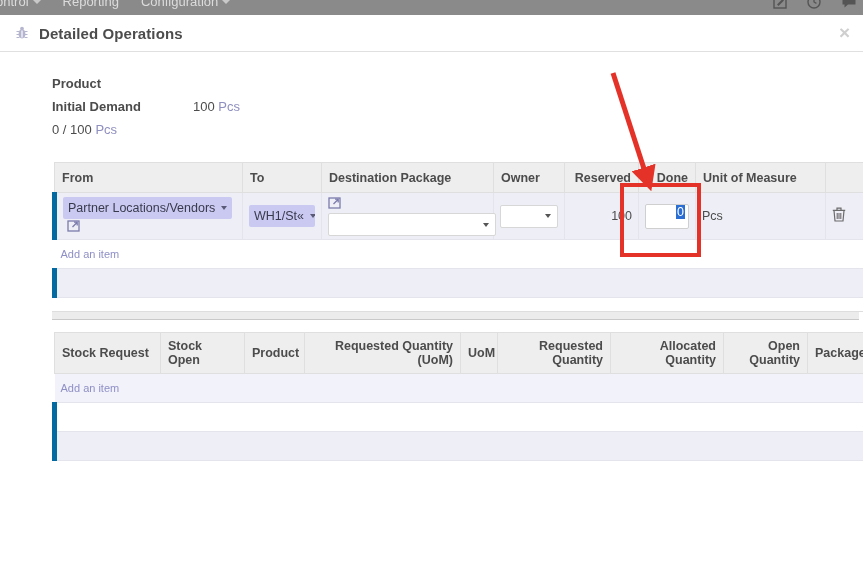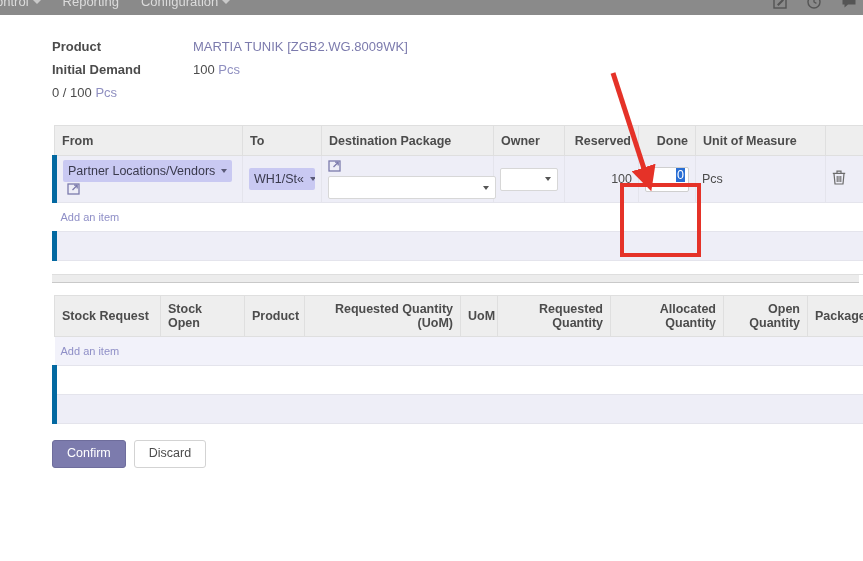--- a/index.html
+++ b/index.html
@@ -218,29 +218,38 @@
     <span>
       <svg width="16" height="14" viewBox="0 0 16 14">
           <path d="M1.5 1.5 h13 v8 h-7.5 l-3.5 3 v-3 h-2 z" fill="#555"></path>
         </svg>
     </span>
   </div>
 </div>
 
 <div class="modal">
 
+  <div class="modal-header">
+    <span class="bug-icon">
+      <svg width="16" height="16" viewBox="0 0 16 16">
+        <ellipse cx="8" cy="9" rx="3.4" ry="4.4" fill="#a9a9c8"></ellipse>
+        <circle cx="8" cy="3.6" r="1.9" fill="#a9a9c8"></circle>
+        <rect x="7.3" y="5.5" width="1.4" height="7" fill="#f0f0f5"></rect>
+        <path d="M2.5 6.5 h3 M2.5 9.5 h3 M2.5 12.5 h3 M10.5 6.5 h3 M10.5 9.5 h3 M10.5 12.5 h3" stroke="#a9a9c8" stroke-width="1.1"></path>
+      </svg>
+    </span>
+    <span class="modal-title">Detailed Operations</span>
+    <button class="modal-close">×</button>
+  </div>
 
   <div class="modal-body">
 
     <div class="info">
       <div class="info-row">
         <div class="info-label">Product</div>
-        <div class="info-value">
-          <span class="product-link">MARTIA TUNIK [ZGB2.WG.8009WK]</span>
-        </div>
       </div>
       <div class="info-row">
         <div class="info-label">Initial Demand</div>
         <div class="info-value">
           <span class="num">100</span>
           <span class="unit">Pcs</span>
         </div>
       </div>
       <div class="info-row">
         <div class="info-value">
@@ -382,24 +391,20 @@
           <tr class="blank">
             <td colspan="9"></td>
           </tr>
           <tr class="filler">
             <td colspan="9"></td>
           </tr>
         </tbody>
       </table>
     </div>
 
-    <div class="footer">
-      <button class="btn btn-primary">Confirm</button>
-      <button class="btn btn-default">Discard</button>
-    </div>
 
   </div>
 </div>
 
 <div class="anno-box"></div>
 <svg class="anno-arrow" width="863" height="561">
   <defs>
     <marker id="ah" markerWidth="5" markerHeight="5" refX="2.2" refY="2.5" orient="auto">
       <path d="M0,0 L5,2.5 L0,5 z" fill="#e53228"></path>
     </marker>

